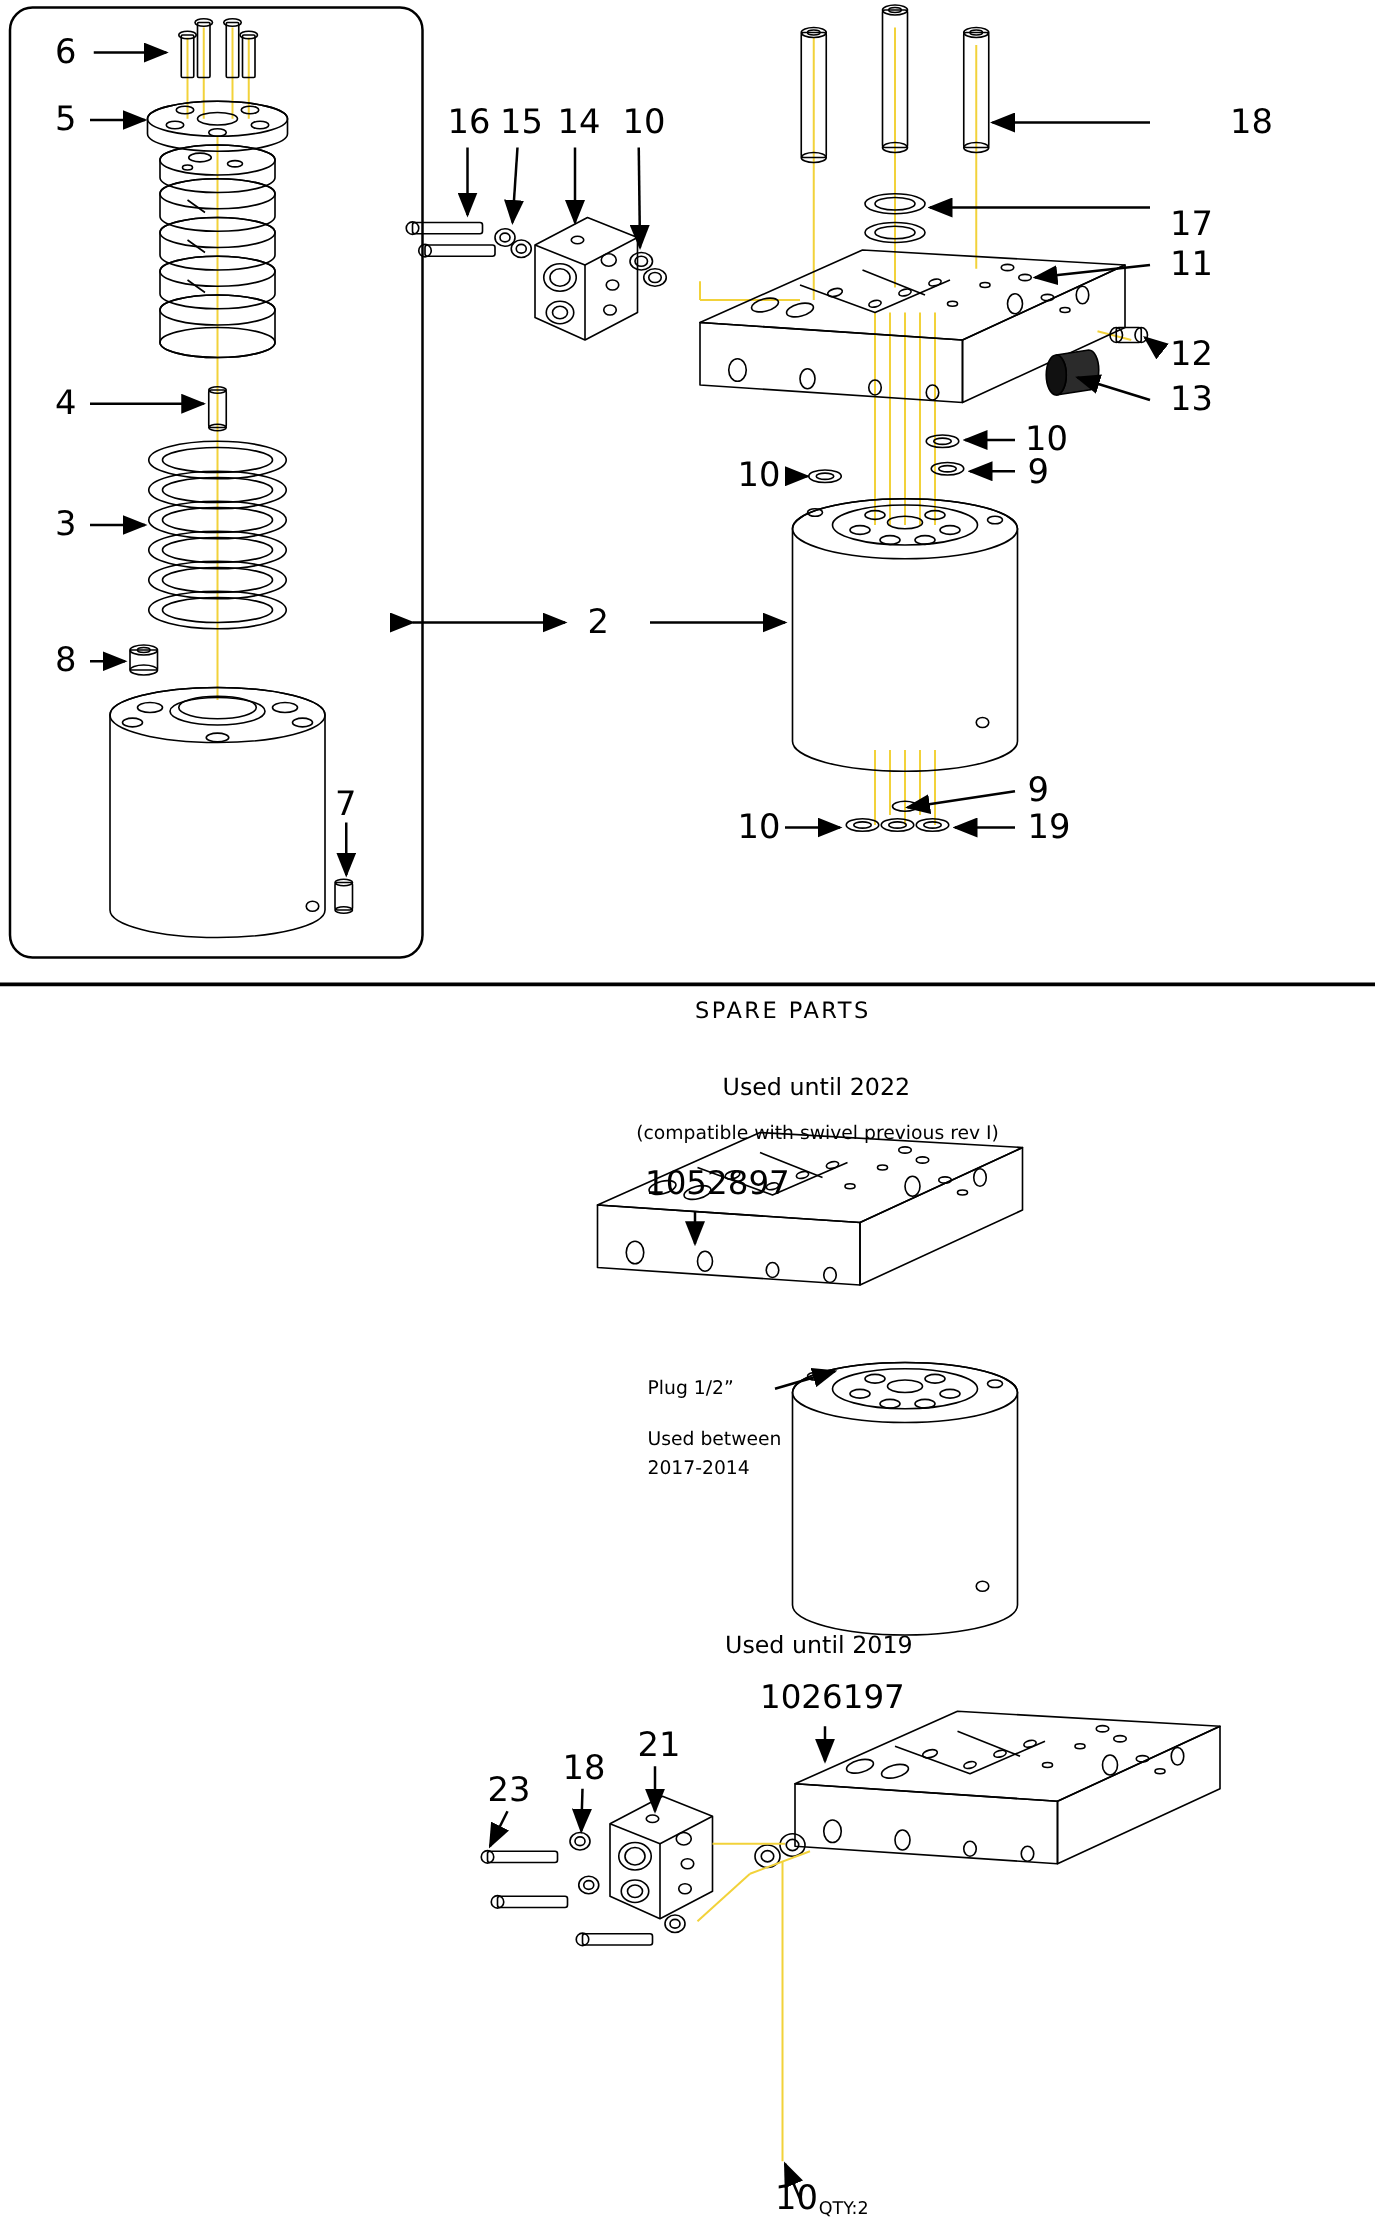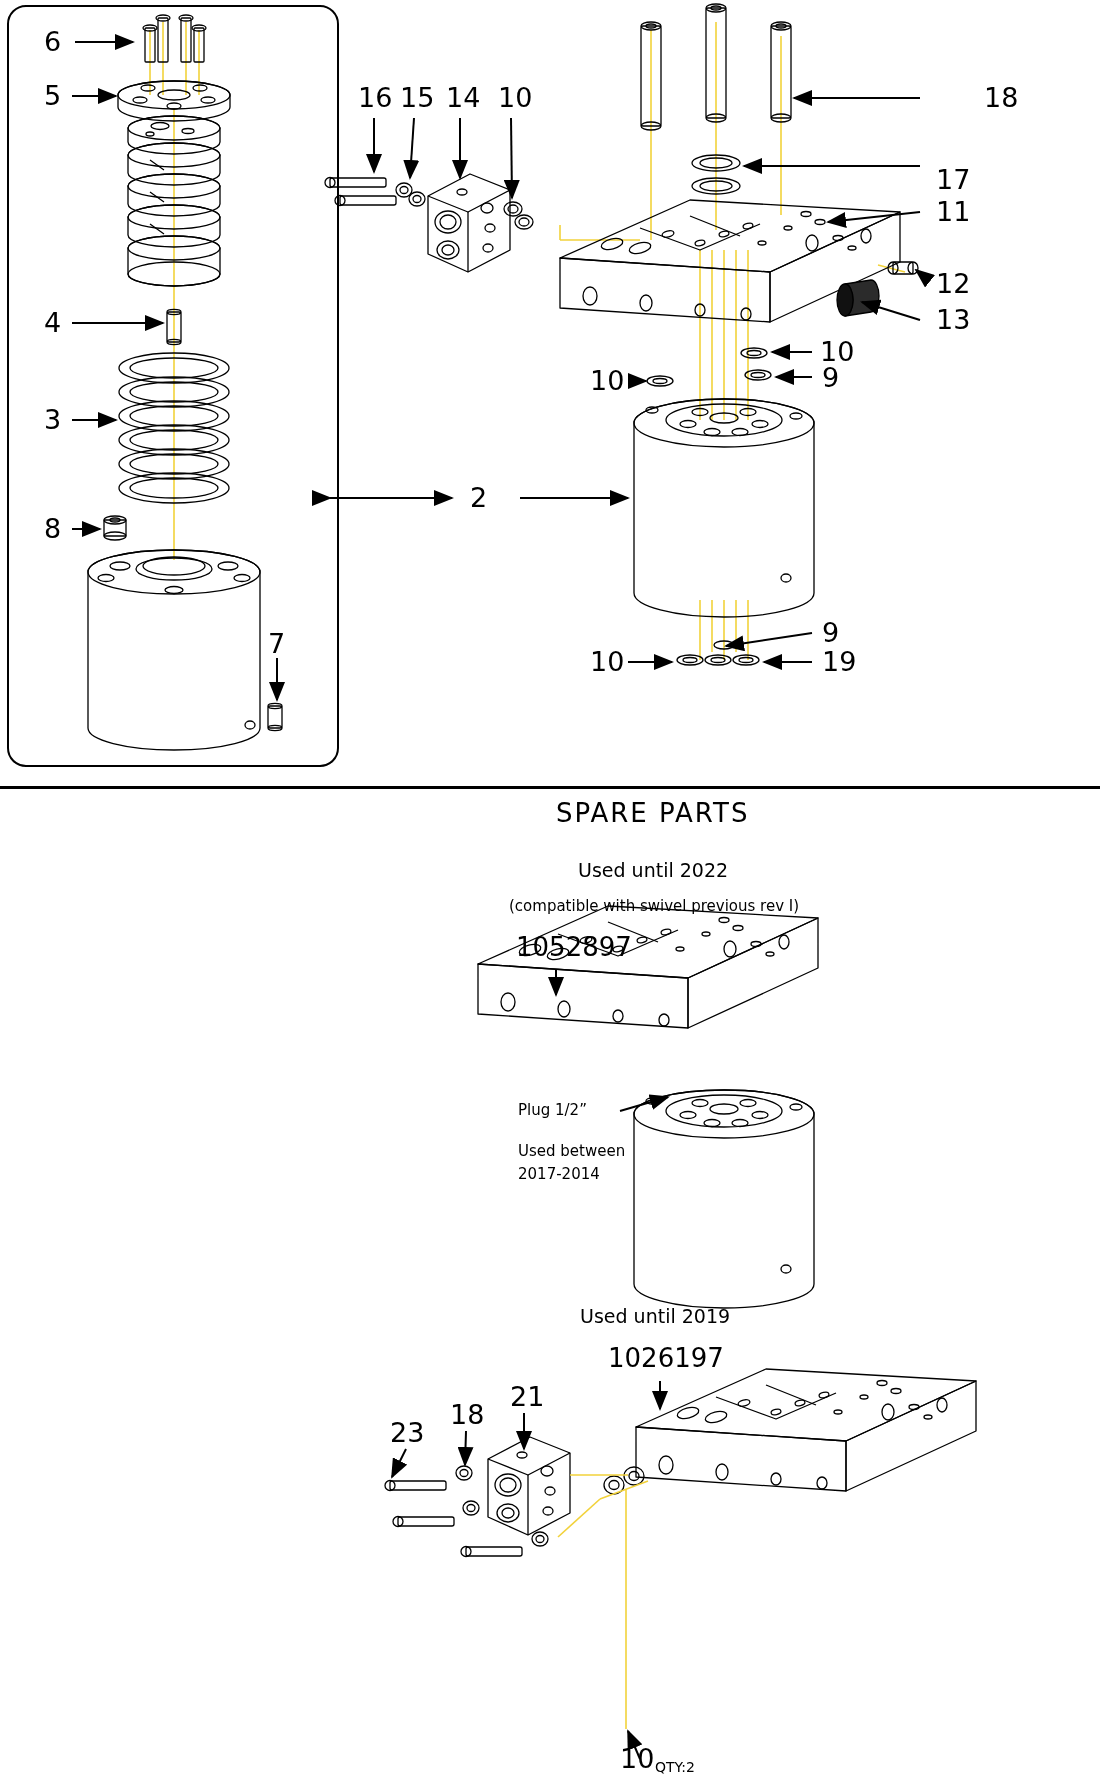--- a/index.html
+++ b/index.html
@@ -18,21 +18,21 @@
   svg { display: block; }
   .lbl {
     position: absolute;
     font-family: "DejaVu Sans", sans-serif;
     color: #000;
     white-space: nowrap;
     line-height: 1;
   }
   .num { font-size: 27px; }
   .title {
-    font-size: 26px;
+    font-size: 18px;
     letter-spacing: 2px;
   }
   .sub { font-size: 19px; }
   .sub-sm { font-size: 15px; }
   .pn { font-size: 26px; }
   .plug { font-size: 15px; }
   .qty { font-size: 14px; }
   .divider {
     position: absolute;
     left: 0; width: 1100px;

